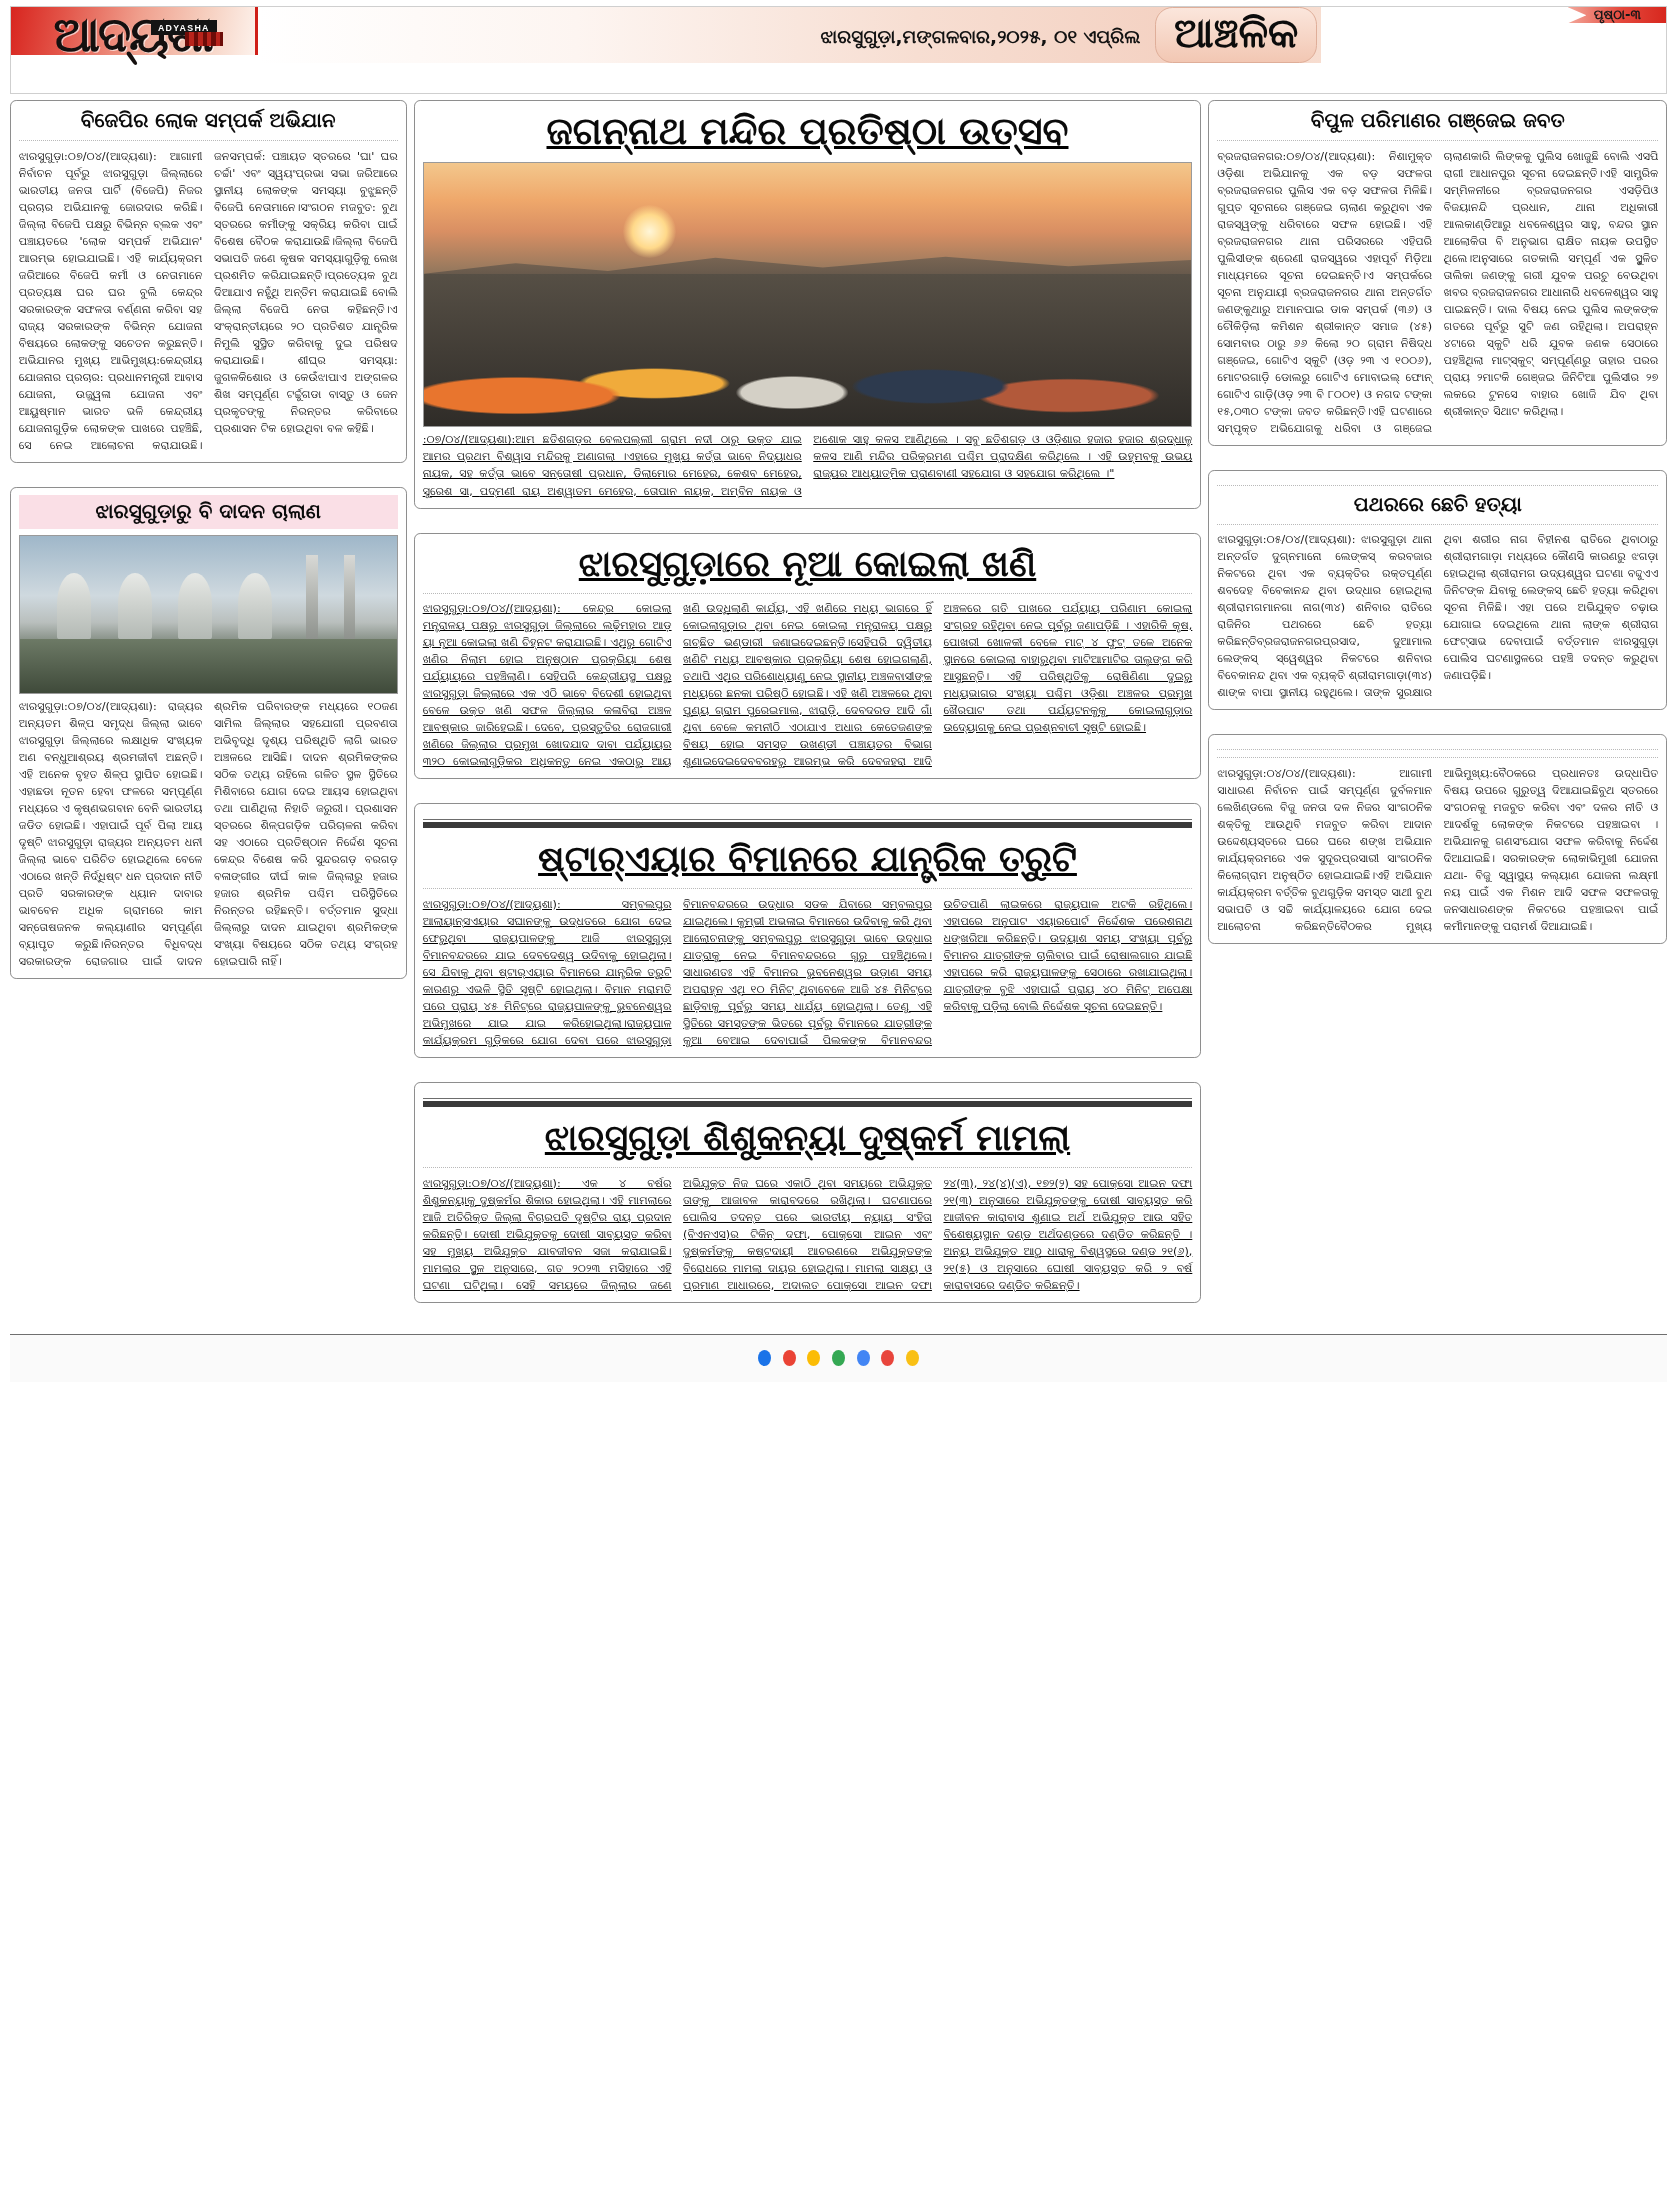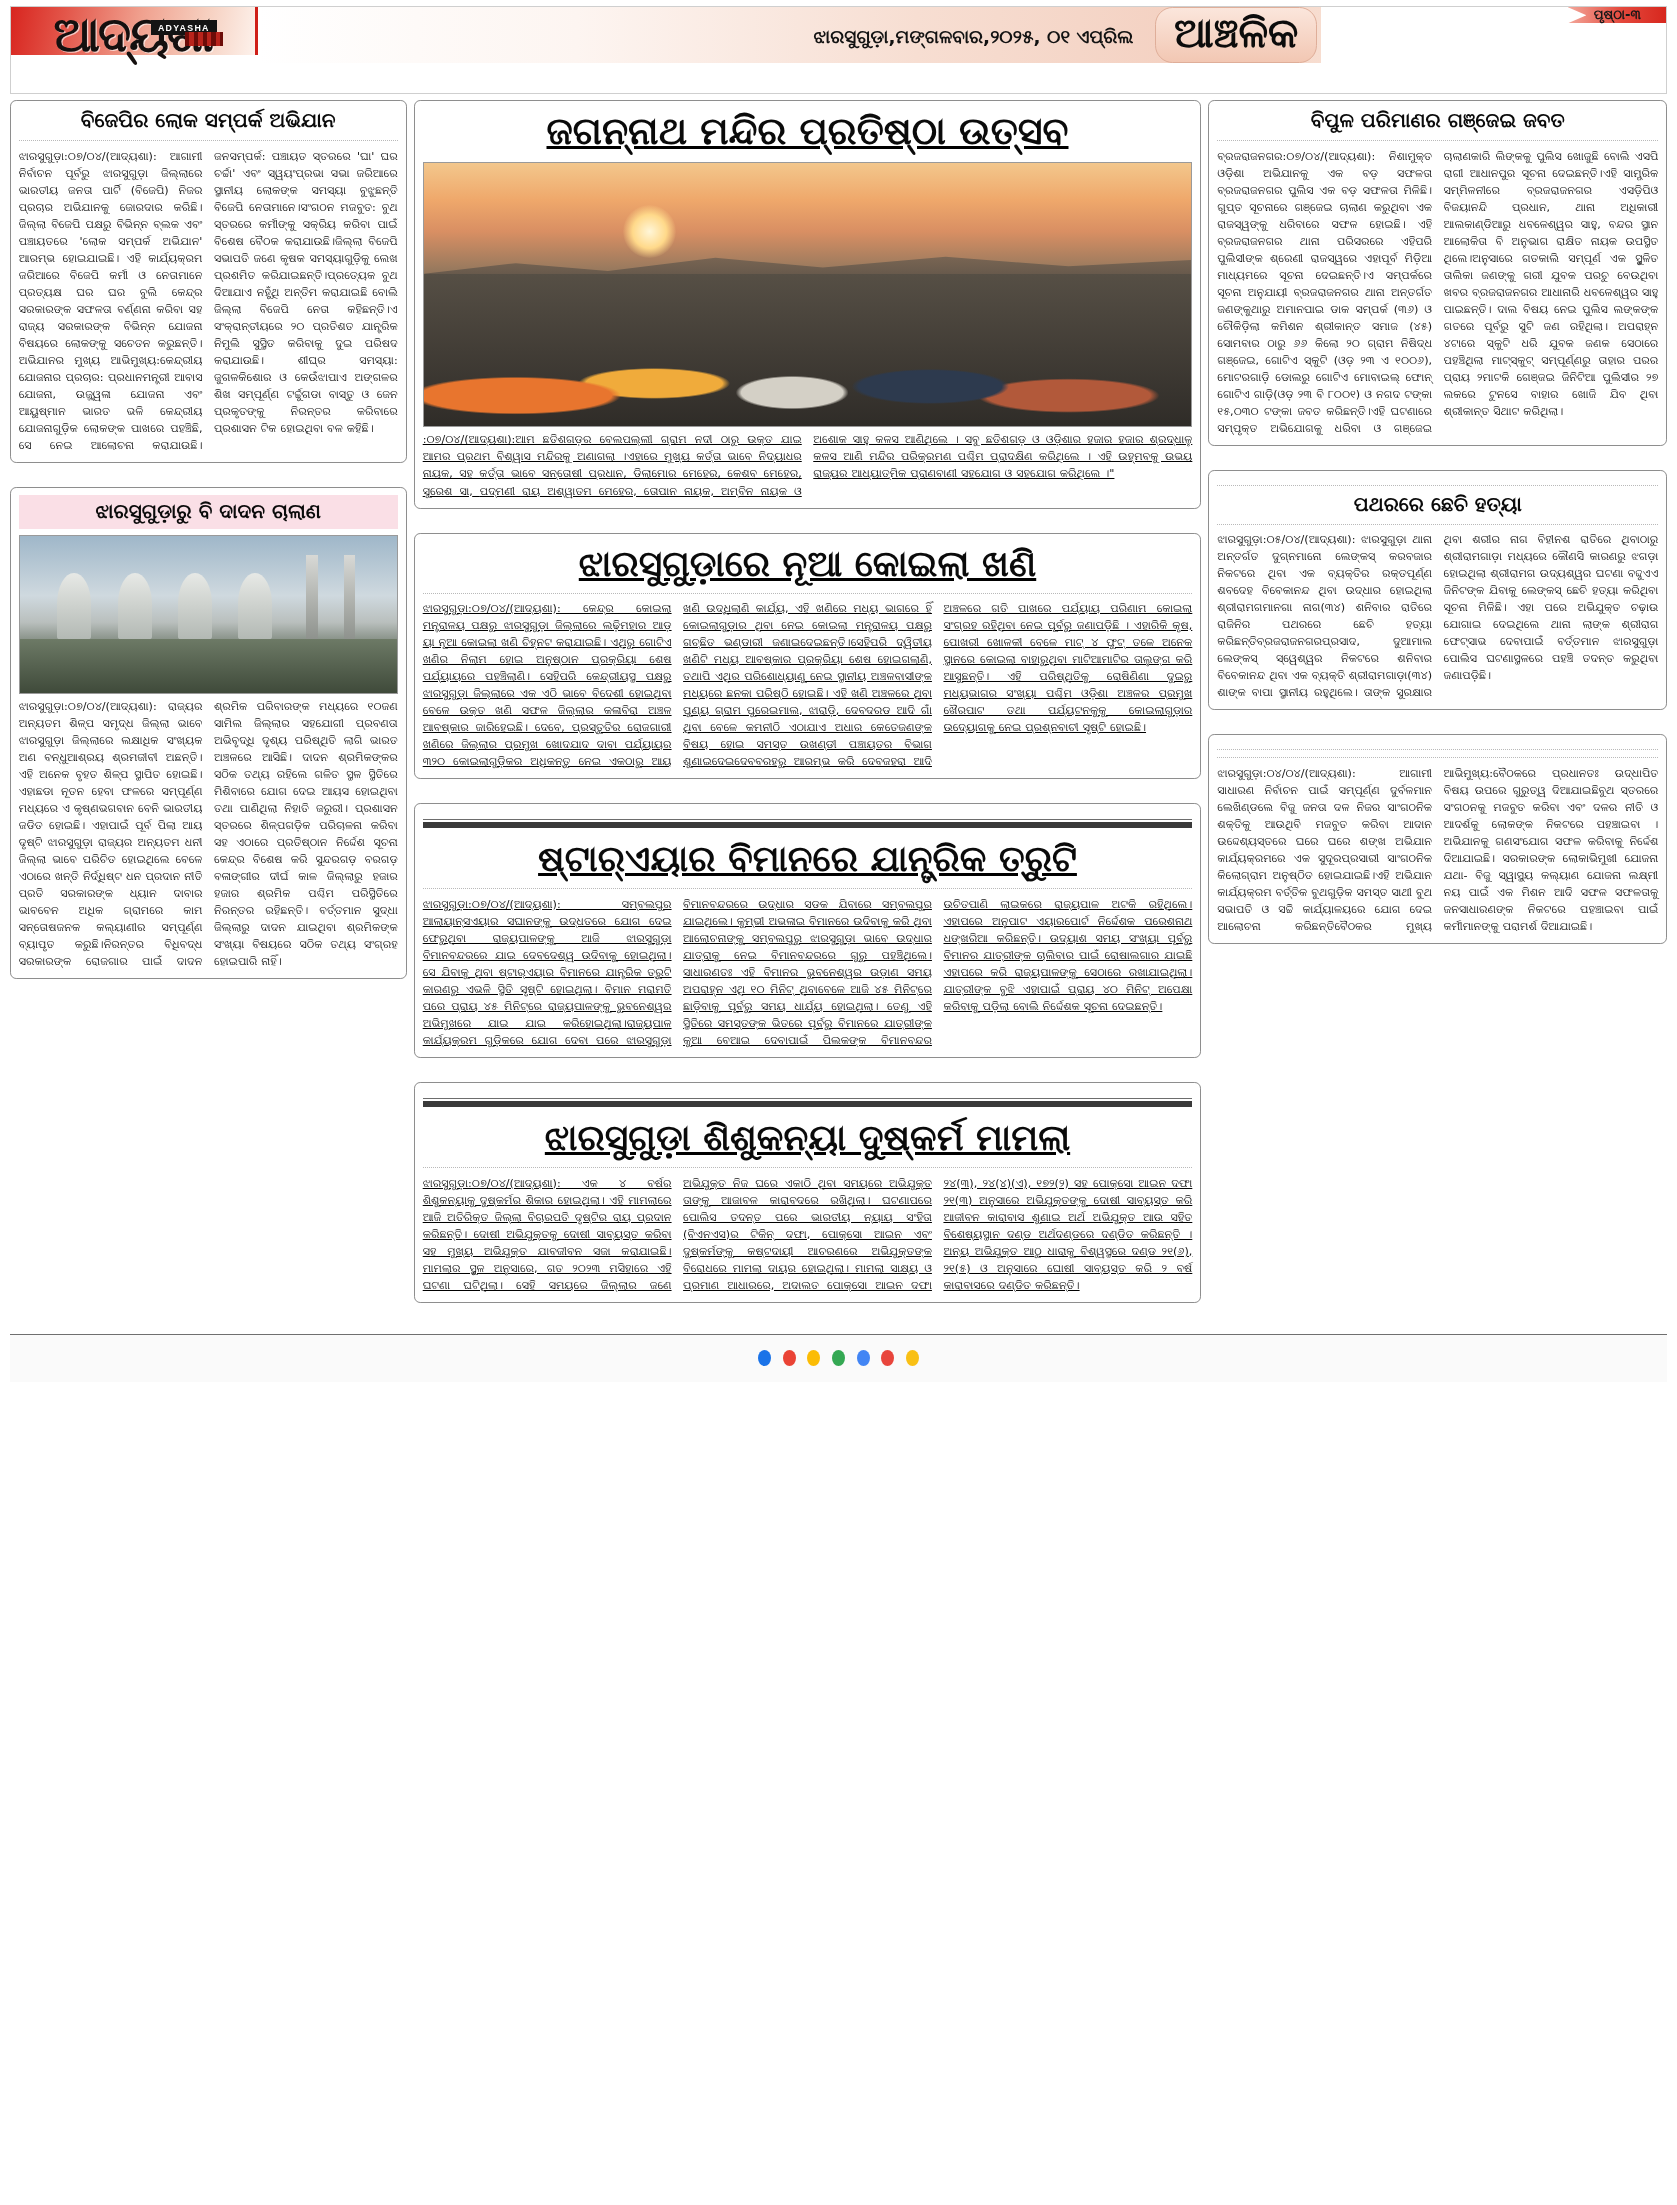--- a/index.html
+++ b/index.html
@@ -72,21 +72,21 @@
     justify-content: flex-end;
     padding-right: 4.4px;
     overflow: hidden;
   }
   .mh-dateline {
     font-family: "DejaVu Sans", sans-serif;
     font-size: 18.5px;
     font-weight: 700;
     color: #121212;
     white-space: nowrap;
-    margin-right: 22px;
+    margin-right: 15px;
     transform: translateY(1.8px);
   }
   .mh-section {
     font-family: "DejaVu Sans", sans-serif;
     font-size: 41px;
     font-weight: 700;
     color: #0c0c0c;
     white-space: nowrap;
     padding: 1.8px 17.6px 4.4px 17.6px;
     border-radius: 17.6px;

